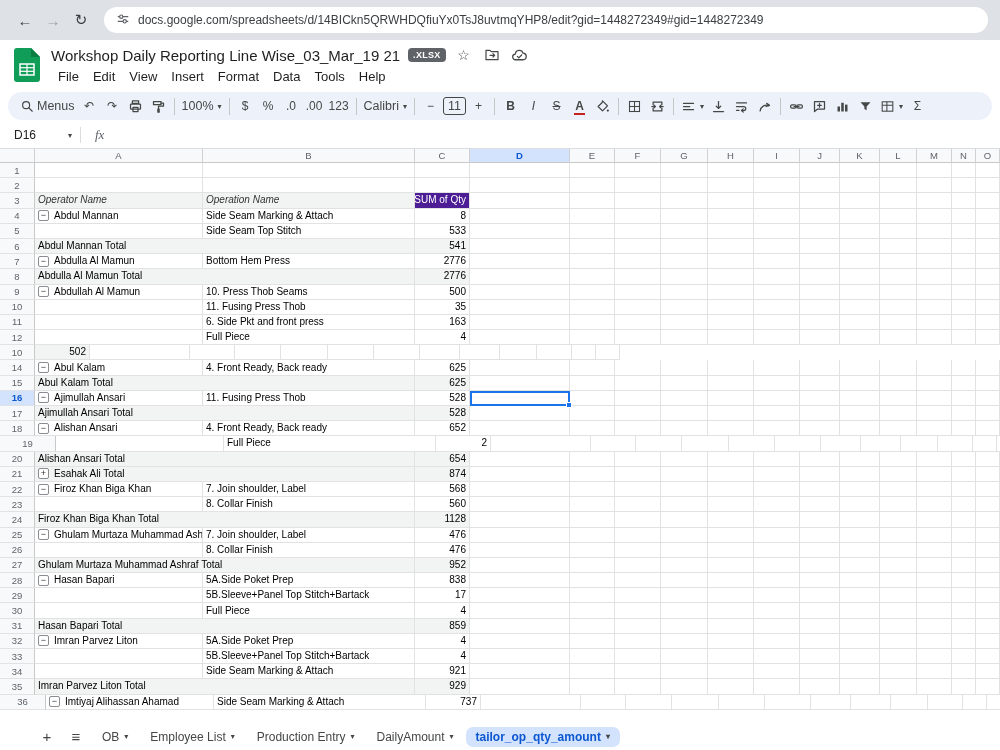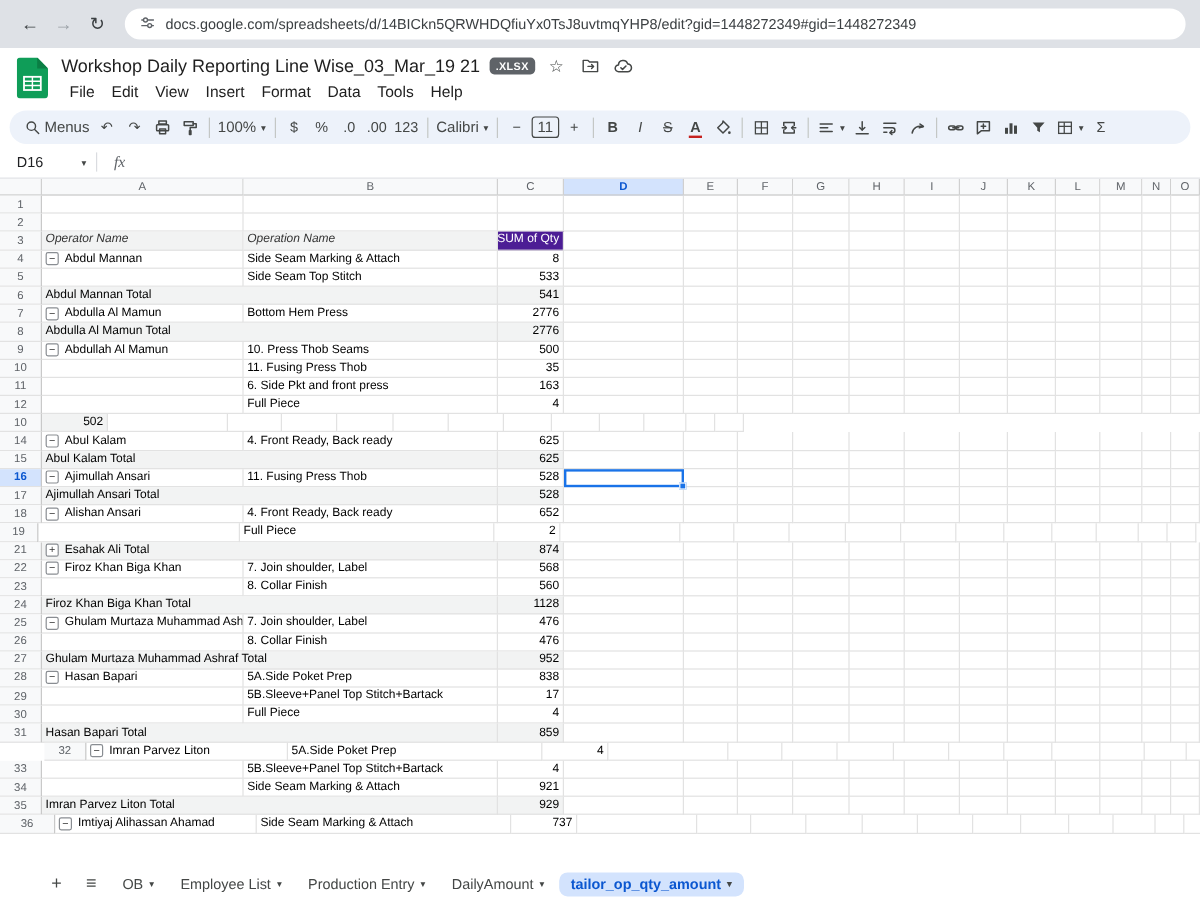--- a/index.html
+++ b/index.html
@@ -752,27 +752,48 @@
       <div class="cell" style="width: 46px;"></div>
       <div class="cell" style="width: 46px;"></div>
       <div class="cell" style="width: 40px;"></div>
       <div class="cell" style="width: 40px;"></div>
       <div class="cell" style="width: 37px;"></div>
       <div class="cell" style="width: 35px;"></div>
       <div class="cell" style="width: 24px;"></div>
       <div class="cell" style="width: 24px;"></div>
     </div>
     <div class="gr">
-      <div class="rn" style="width: 32px;">19</div>
+      <div class="rn" style="width: 56px;">19</div>
       <div class="cell" style="width: 168px;"></div>
       <div class="cell" style="width: 212px;">
         <span>Full Piece</span>
       </div>
       <div class="cell num" style="width: 55px;">
         <span>2</span>
+      </div>
+      <div class="cell" style="width: 100px;"></div>
+      <div class="cell" style="width: 45px;"></div>
+      <div class="cell" style="width: 46px;"></div>
+      <div class="cell" style="width: 47px;"></div>
+      <div class="cell" style="width: 46px;"></div>
+      <div class="cell" style="width: 46px;"></div>
+      <div class="cell" style="width: 40px;"></div>
+      <div class="cell" style="width: 40px;"></div>
+      <div class="cell" style="width: 37px;"></div>
+      <div class="cell" style="width: 35px;"></div>
+      <div class="cell" style="width: 24px;"></div>
+      <div class="cell" style="width: 24px;"></div>
+    </div>
+    <div class="gr">
+      <div class="rn" style="width: 35px;">20</div>
+      <div class="cell tot" style="width: 380px;">
+        <span>Alishan Ansari Total</span>
+      </div>
+      <div class="cell num tot" style="width: 55px;">
+        <span>654</span>
       </div>
       <div class="cell" style="width: 100px;"></div>
       <div class="cell" style="width: 45px;"></div>
       <div class="cell" style="width: 46px;"></div>
       <div class="cell" style="width: 47px;"></div>
       <div class="cell" style="width: 46px;"></div>
       <div class="cell" style="width: 46px;"></div>
       <div class="cell" style="width: 40px;"></div>
       <div class="cell" style="width: 40px;"></div>
       <div class="cell" style="width: 37px;"></div>
@@ -1022,21 +1043,21 @@
       <div class="cell" style="width: 46px;"></div>
       <div class="cell" style="width: 46px;"></div>
       <div class="cell" style="width: 40px;"></div>
       <div class="cell" style="width: 40px;"></div>
       <div class="cell" style="width: 37px;"></div>
       <div class="cell" style="width: 35px;"></div>
       <div class="cell" style="width: 24px;"></div>
       <div class="cell" style="width: 24px;"></div>
     </div>
     <div class="gr">
-      <div class="rn" style="width: 35px; margin-left: 37px;">32</div>
+      <div class="rn" style="width: 35px;">32</div>
       <div class="cell" style="width: 168px;">
         <span class="exp">−</span>
         <span>Imran Parvez Liton</span>
       </div>
       <div class="cell" style="width: 212px;">
         <span>5A.Side Poket Prep</span>
       </div>
       <div class="cell num" style="width: 55px;">
         <span>4</span>
       </div>

